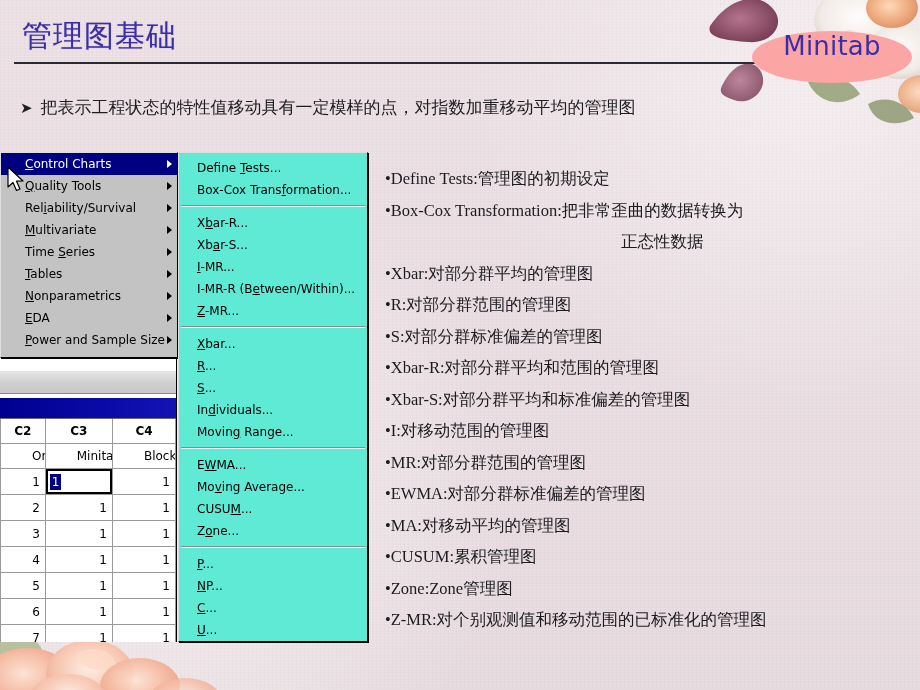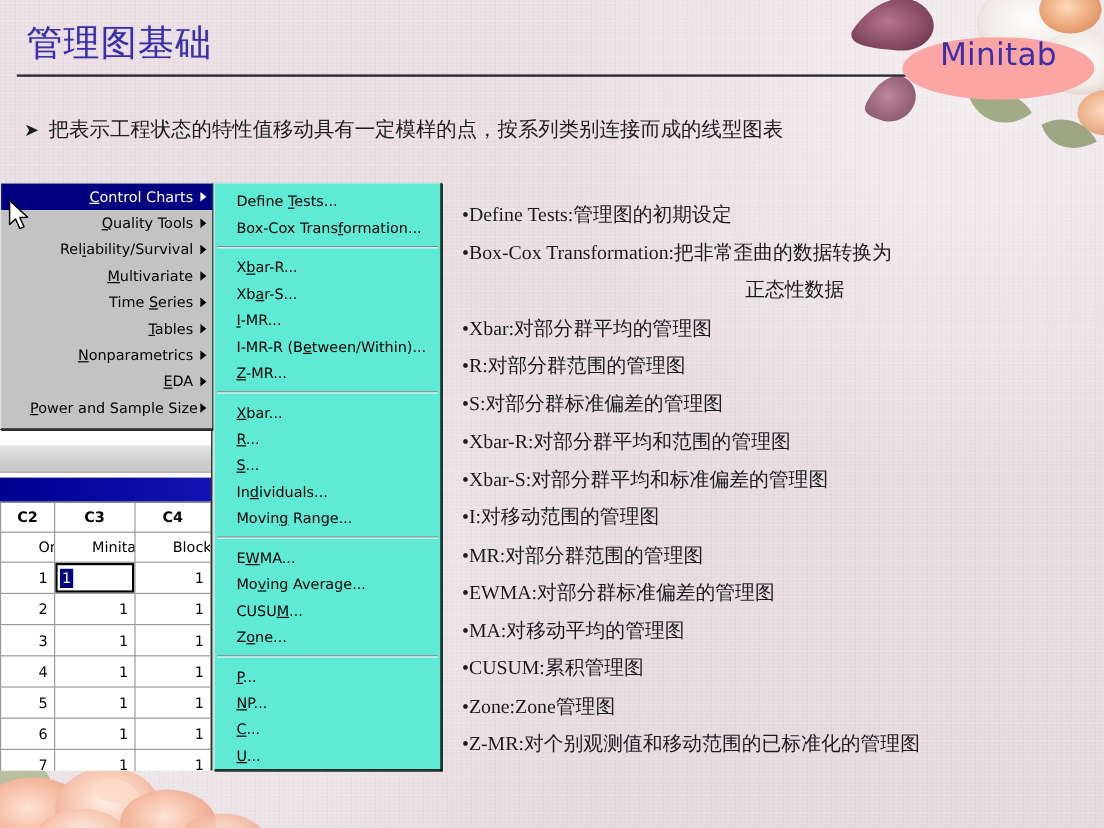--- a/index.html
+++ b/index.html
@@ -65,21 +65,20 @@
 
   
   #menu-panel{
     position:absolute;left:0px;top:152px;width:176px;height:204px;
     background:#c3c3c3;
     border:1px solid #000;
     border-top:1px solid #dfdfdf;border-left:1px solid #dfdfdf;
     box-shadow:1px 1px 0 #000;
     font-family:"DejaVu Sans", sans-serif;
     z-index:5;
-    text-align:right;
   }
   .menu-item{
     position:relative;height:22px;line-height:22px;
     padding-left:24px;padding-right:16px;
     font-size:12px;color:#000;white-space:nowrap;
   }
   .menu-item.selected{background:#000080;color:#ffffff;}
   .menu-item .arr{
     position:absolute;right:5px;top:50%;transform:translateY(-50%);
     width:0;height:0;border-left:5px solid #000;
@@ -227,21 +226,21 @@
 </svg>
 
 <div id="title">管理图基础</div>
 <div id="title-rule"></div>
 
 <div id="minitab-badge">
   <span>Minitab</span>
 </div>
 
 <div id="subtitle">
-  <span class="arrow">➤</span><span>把表示工程状态的特性值移动具有一定模样的点，按系列类别连接而成的线型图表</span>
+  <span class="arrow">➤</span><span>把表示工程状态的特性值移动具有一定模样的点，对指数加重移动平均的管理图</span>
 </div>
 
 <div id="menu-panel">
     <div class="menu-item selected"><span><span class="ul">C</span>ontrol Charts</span><span class="arr"></span></div>
     <div class="menu-item"><span><span class="ul">Q</span>uality Tools</span><span class="arr"></span></div>
     <div class="menu-item"><span>Rel<span class="ul">i</span>ability/Survival</span><span class="arr"></span></div>
     <div class="menu-item"><span><span class="ul">M</span>ultivariate</span><span class="arr"></span></div>
     <div class="menu-item"><span>Time <span class="ul">S</span>eries</span><span class="arr"></span></div>
     <div class="menu-item"><span><span class="ul">T</span>ables</span><span class="arr"></span></div>
     <div class="menu-item"><span><span class="ul">N</span>onparametrics</span><span class="arr"></span></div>

